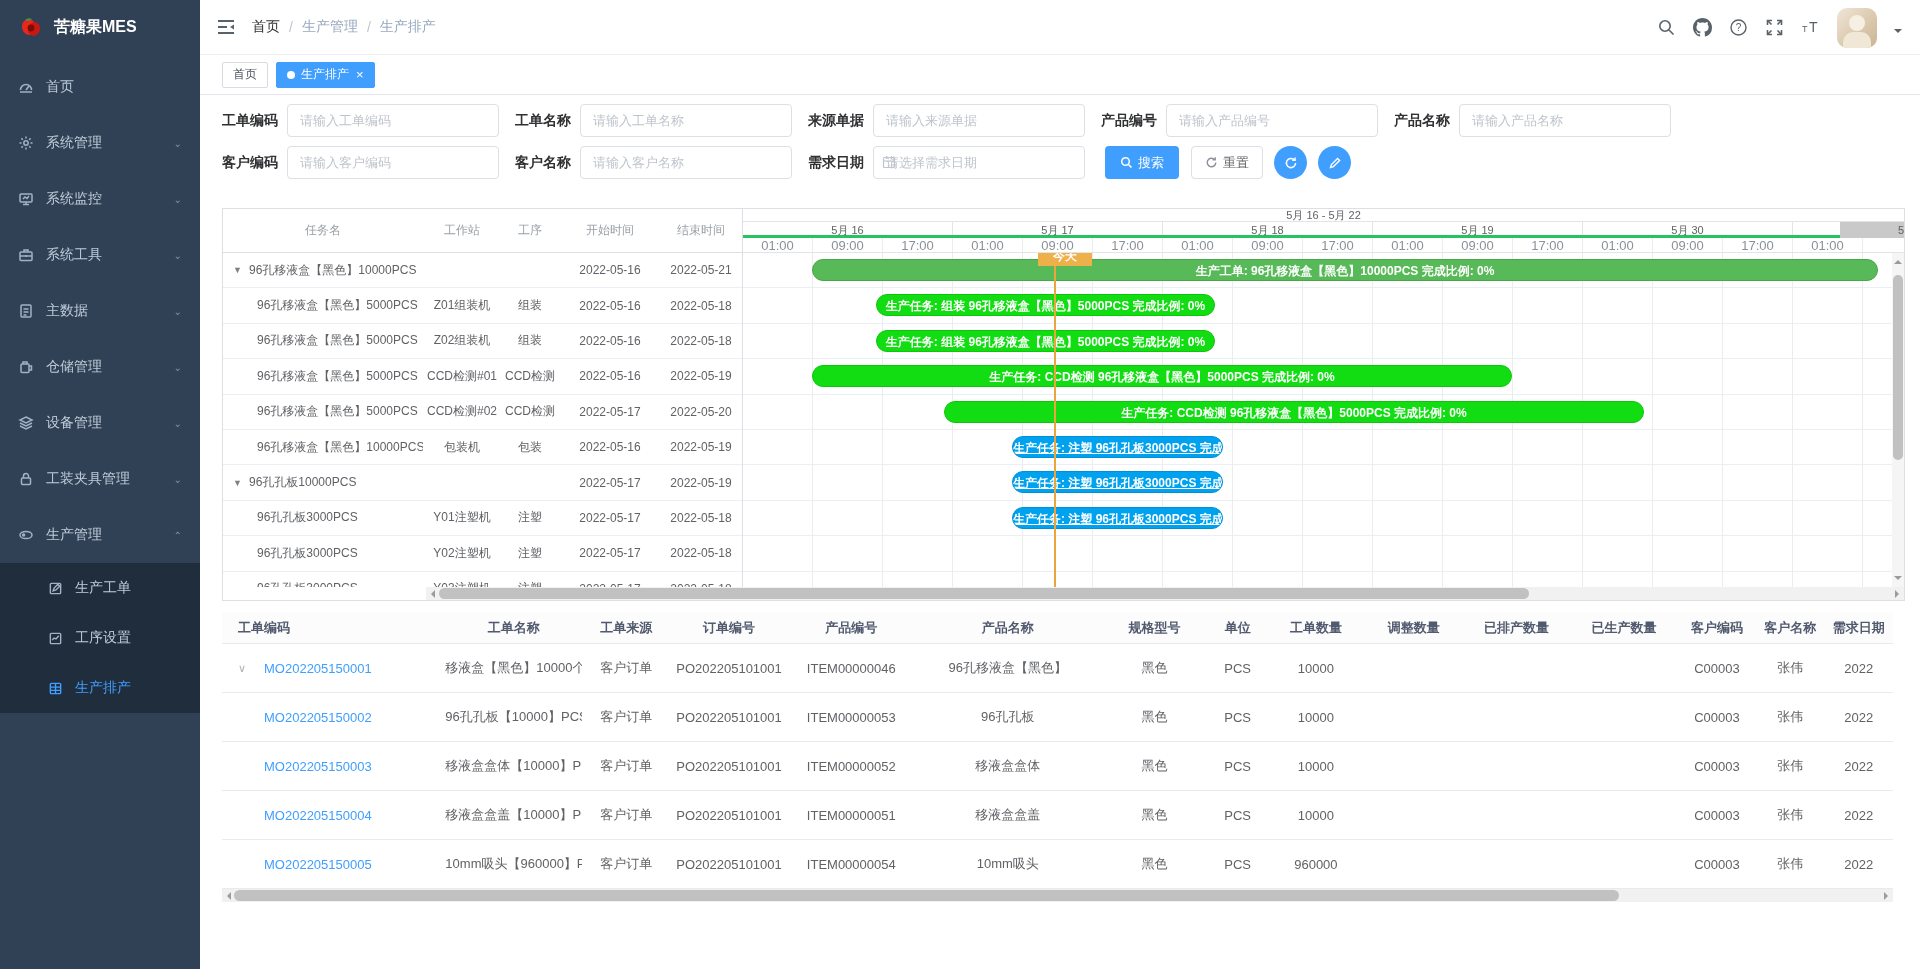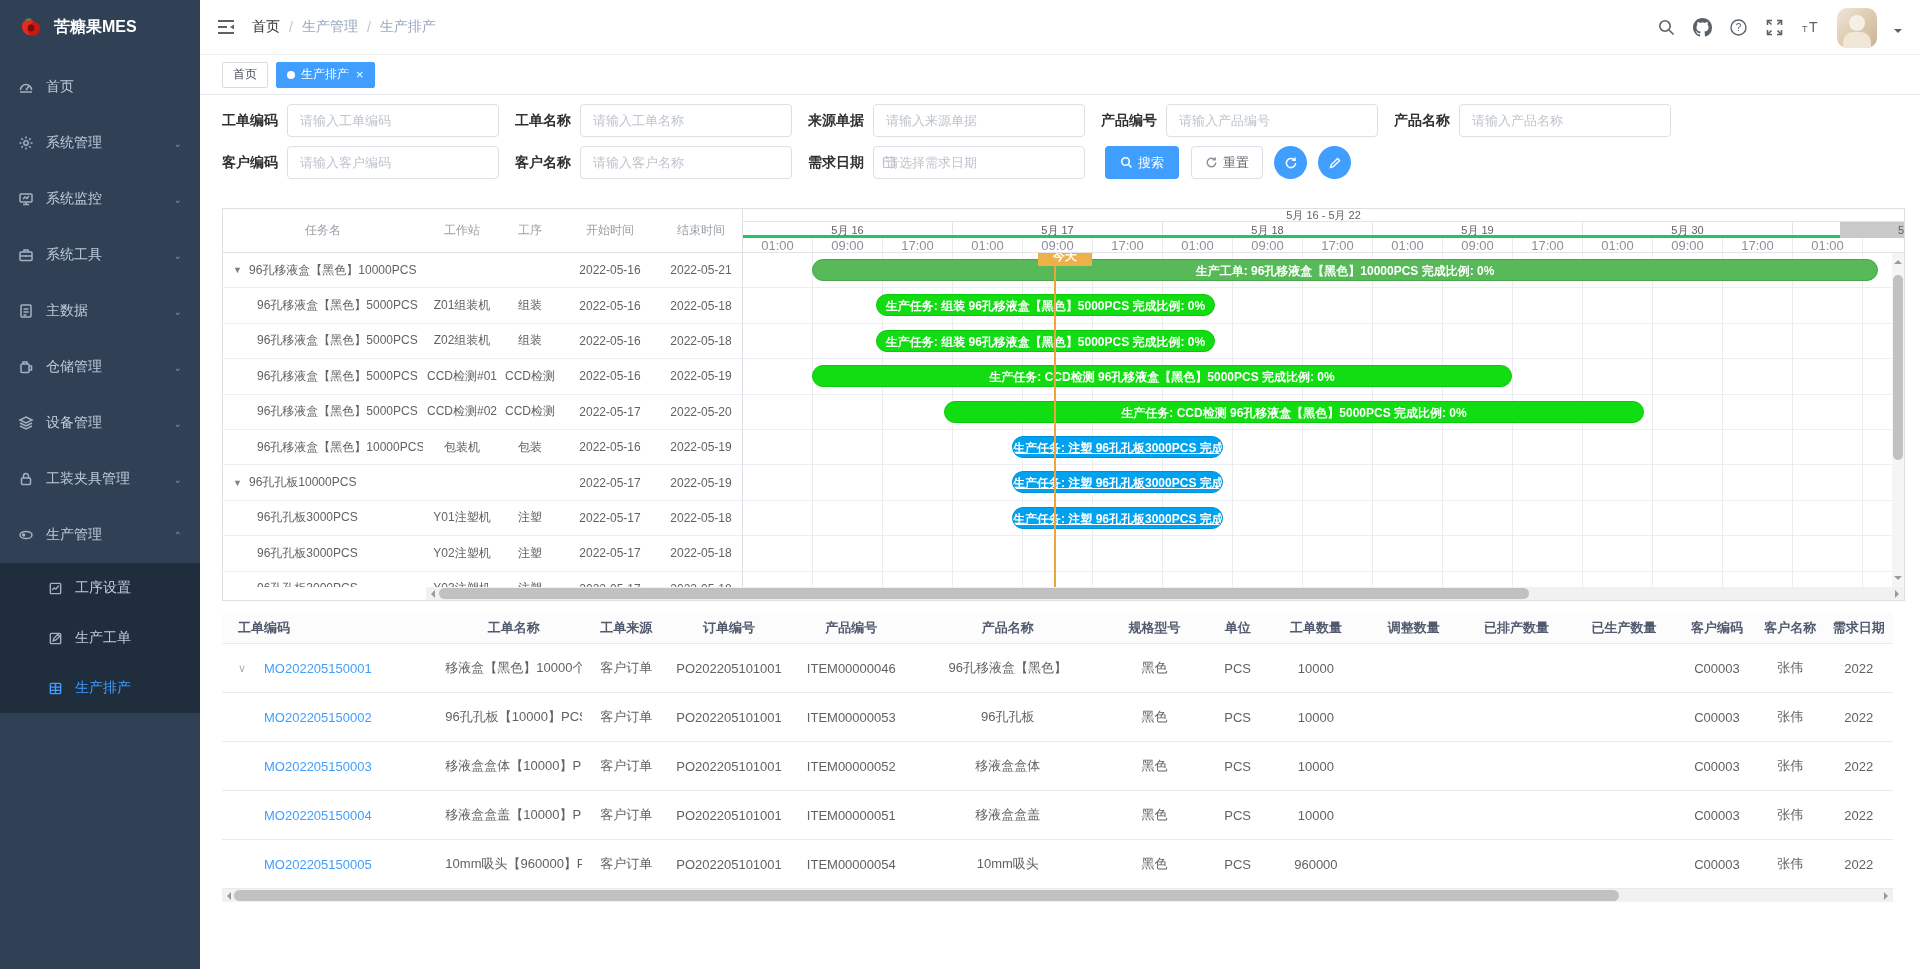--- a/index.html
+++ b/index.html
@@ -214,30 +214,30 @@
             <circle cx="5.6" cy="8" r="1.7" fill="currentColor" stroke="none"></circle>
           </svg>
         <span class="mi-label">生产管理</span>
         <span class="mi-arrow">⌃</span>
       </div>
     </nav>
     <div class="submenu">
       <div class="s-item">
         <svg class="mi-ic" viewBox="0 0 16 16" fill="none" stroke="currentColor" stroke-width="1.5">
             <rect x="2.5" y="2.5" width="11" height="11" rx="1"></rect>
+            <path d="M5.5 10.5l1-3 4-4 2 2-4 4z"></path>
+          </svg>
+        <span class="mi-label">生产工单</span>
+      </div>
+      <div class="s-item">
+        <svg class="mi-ic" viewBox="0 0 16 16" fill="none" stroke="currentColor" stroke-width="1.5">
+            <rect x="2.5" y="2.5" width="11" height="11" rx="1"></rect>
             <path d="M4.5 9.5l2-2 2 1 3-3.5"></path>
           </svg>
         <span class="mi-label">工序设置</span>
-      </div>
-      <div class="s-item">
-        <svg class="mi-ic" viewBox="0 0 16 16" fill="none" stroke="currentColor" stroke-width="1.5">
-            <rect x="2.5" y="2.5" width="11" height="11" rx="1"></rect>
-            <path d="M5.5 10.5l1-3 4-4 2 2-4 4z"></path>
-          </svg>
-        <span class="mi-label">生产工单</span>
       </div>
       <div class="s-item active">
         <svg class="mi-ic" viewBox="0 0 16 16" fill="none" stroke="currentColor" stroke-width="1.5">
             <rect x="2.5" y="2.5" width="11" height="11" rx="1"></rect>
             <path d="M2.5 6.5h11M2.5 10h11M8 2.5v11"></path>
           </svg>
         <span class="mi-label">生产排产</span>
       </div>
     </div>
   </aside>

